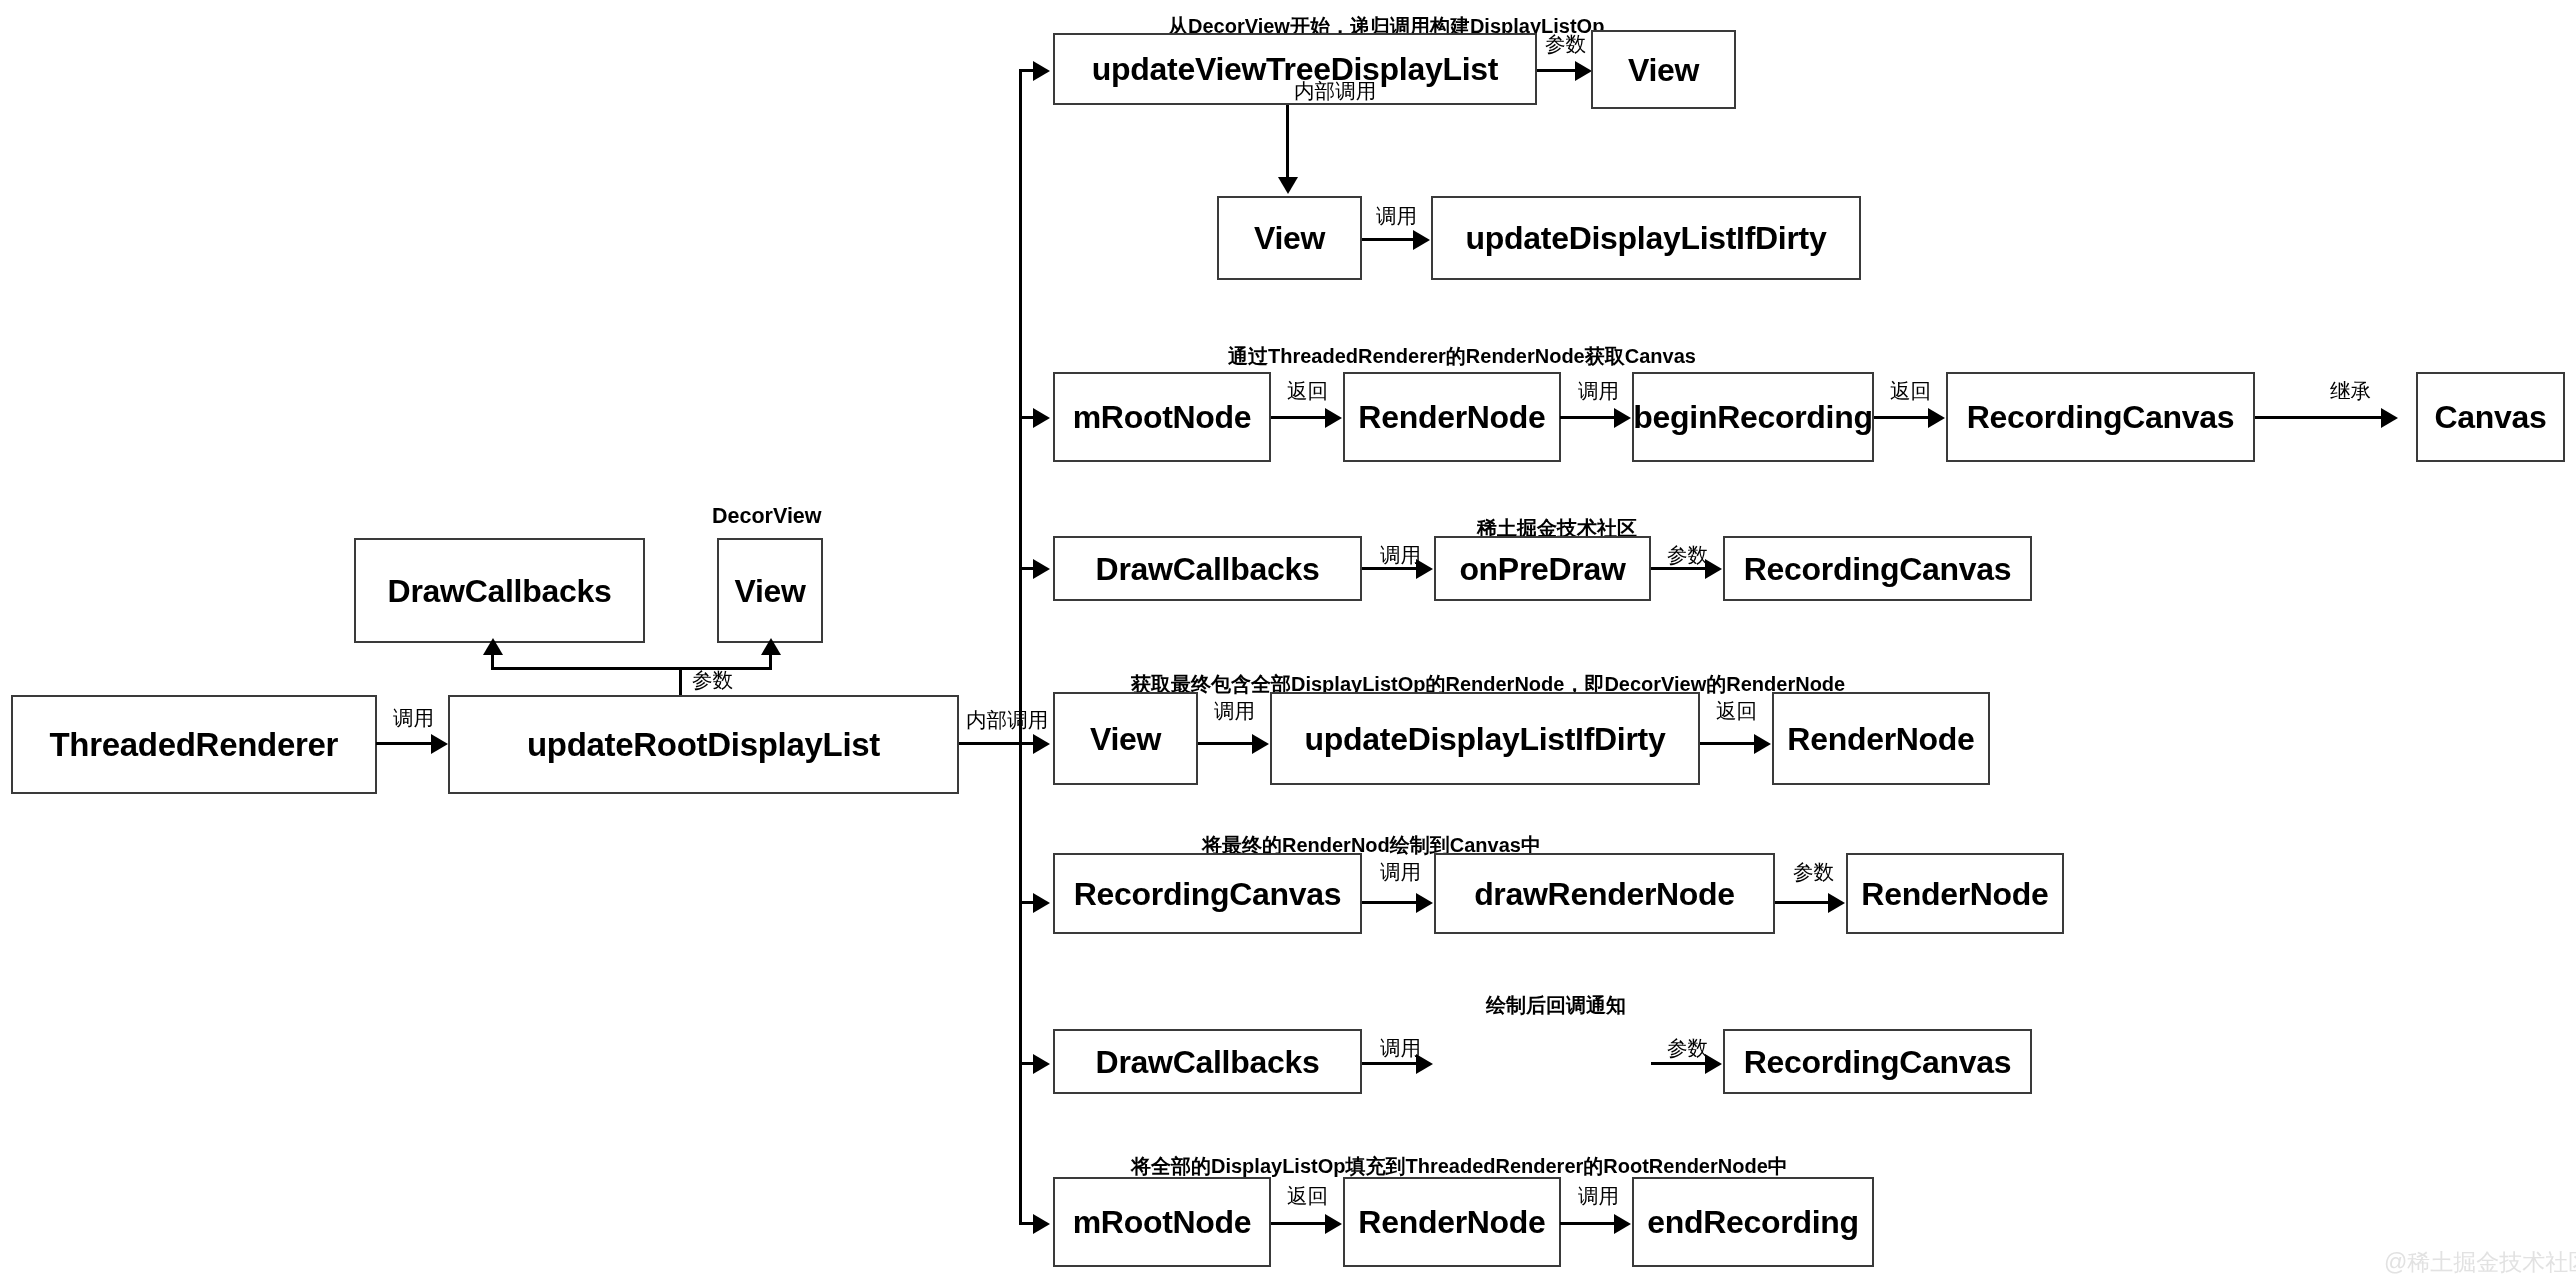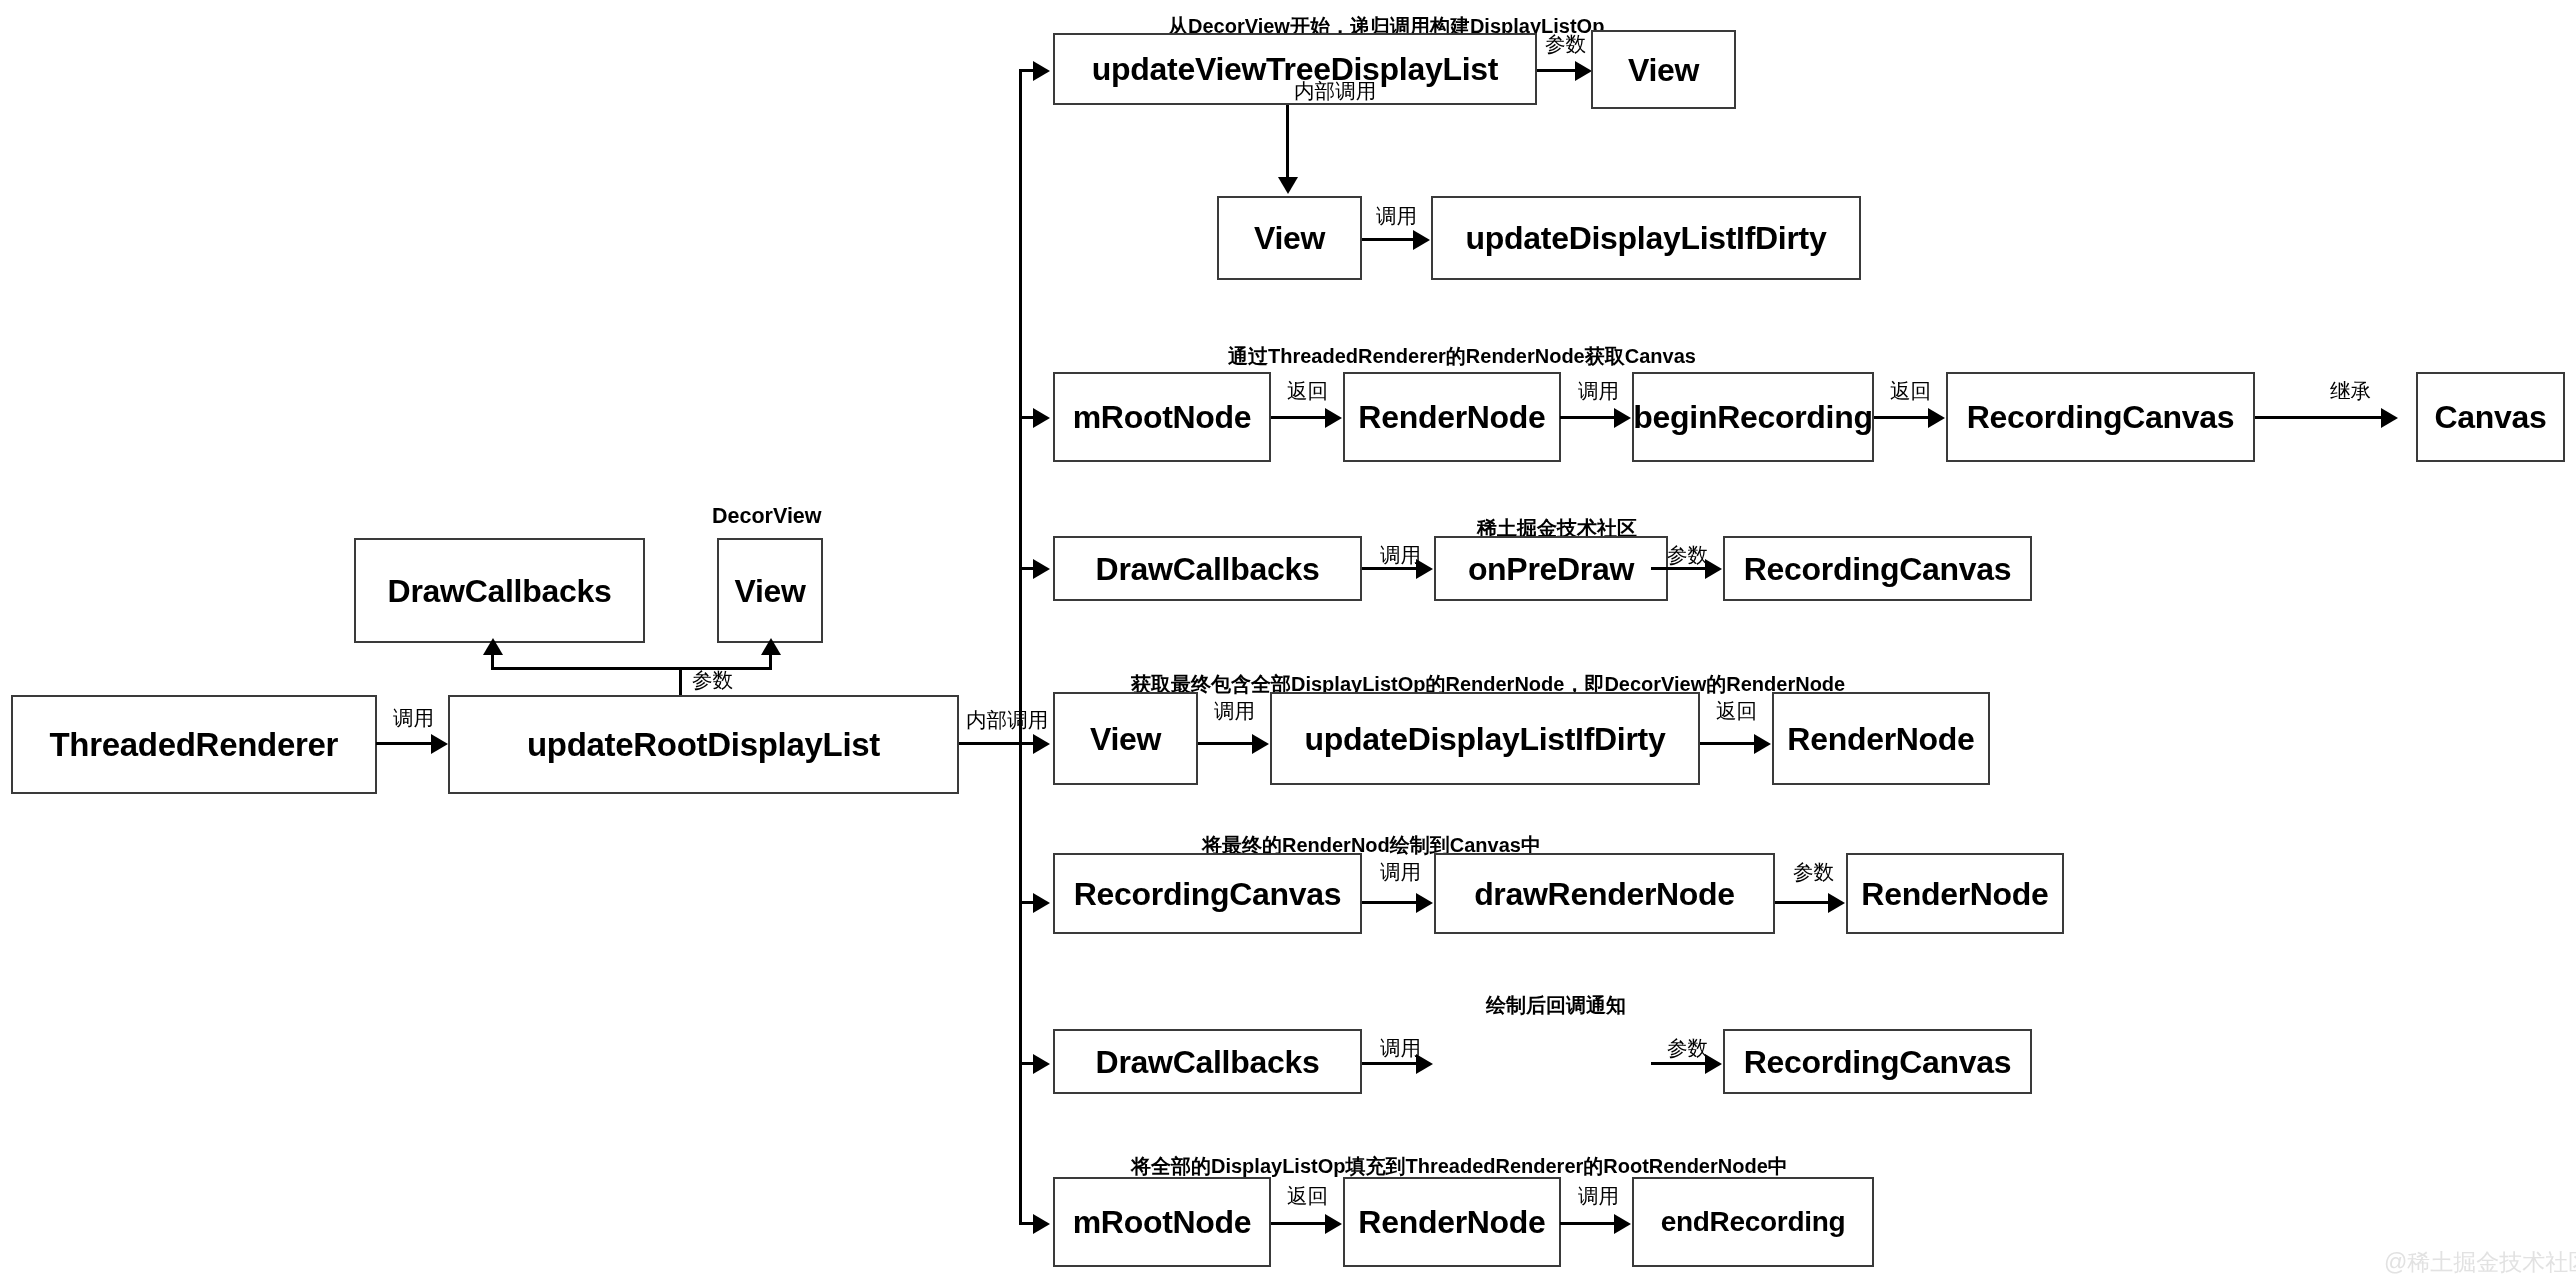--- a/index.html
+++ b/index.html
@@ -214,21 +214,21 @@
   <div class="group-label" style="left:1477px;top:518px;">稀土掘金技术社区</div>
 
   <div class="node" style="left:1053px;top:536px;width:309px;height:65px;font-size:32px;">
     <span>DrawCallbacks</span>
   </div>
 
   <div class="edge-label" style="left:1380px;top:545px;">调用</div>
   <div class="hline" style="left:1362px;top:567px;width:56px;"></div>
   <div class="arrow-r" style="left:1416px;top:559px;"></div>
 
-  <div class="node" style="left:1434px;top:536px;width:234px;height:65px;font-size:32px;">
+  <div class="node" style="left:1434px;top:536px;width:217px;height:65px;font-size:32px;">
     <span>onPreDraw</span>
   </div>
 
   <div class="edge-label" style="left:1667px;top:545px;">参数</div>
   <div class="hline" style="left:1651px;top:567px;width:56px;"></div>
   <div class="arrow-r" style="left:1705px;top:559px;"></div>
 
   <div class="node" style="left:1723px;top:536px;width:309px;height:65px;font-size:32px;">
     <span>RecordingCanvas</span>
   </div>
@@ -307,20 +307,20 @@
   <div class="arrow-r" style="left:1325px;top:1214px;"></div>
 
   <div class="node" style="left:1343px;top:1177px;width:218px;height:90px;font-size:32px;">
     <span>RenderNode</span>
   </div>
 
   <div class="edge-label" style="left:1578px;top:1186px;">调用</div>
   <div class="hline" style="left:1560px;top:1222px;width:56px;"></div>
   <div class="arrow-r" style="left:1614px;top:1214px;"></div>
 
-  <div class="node" style="left:1632px;top:1177px;width:242px;height:90px;font-size:28px;">
+  <div class="node" style="left:1632px;top:1177px;width:242px;height:90px;font-size:32px;">
     <span>endRecording</span>
   </div>
 
   <div class="watermark" style="left:2384px;top:1251px;">@稀土掘金技术社区</div>
 
 </div>
 
 
 </body></html>

